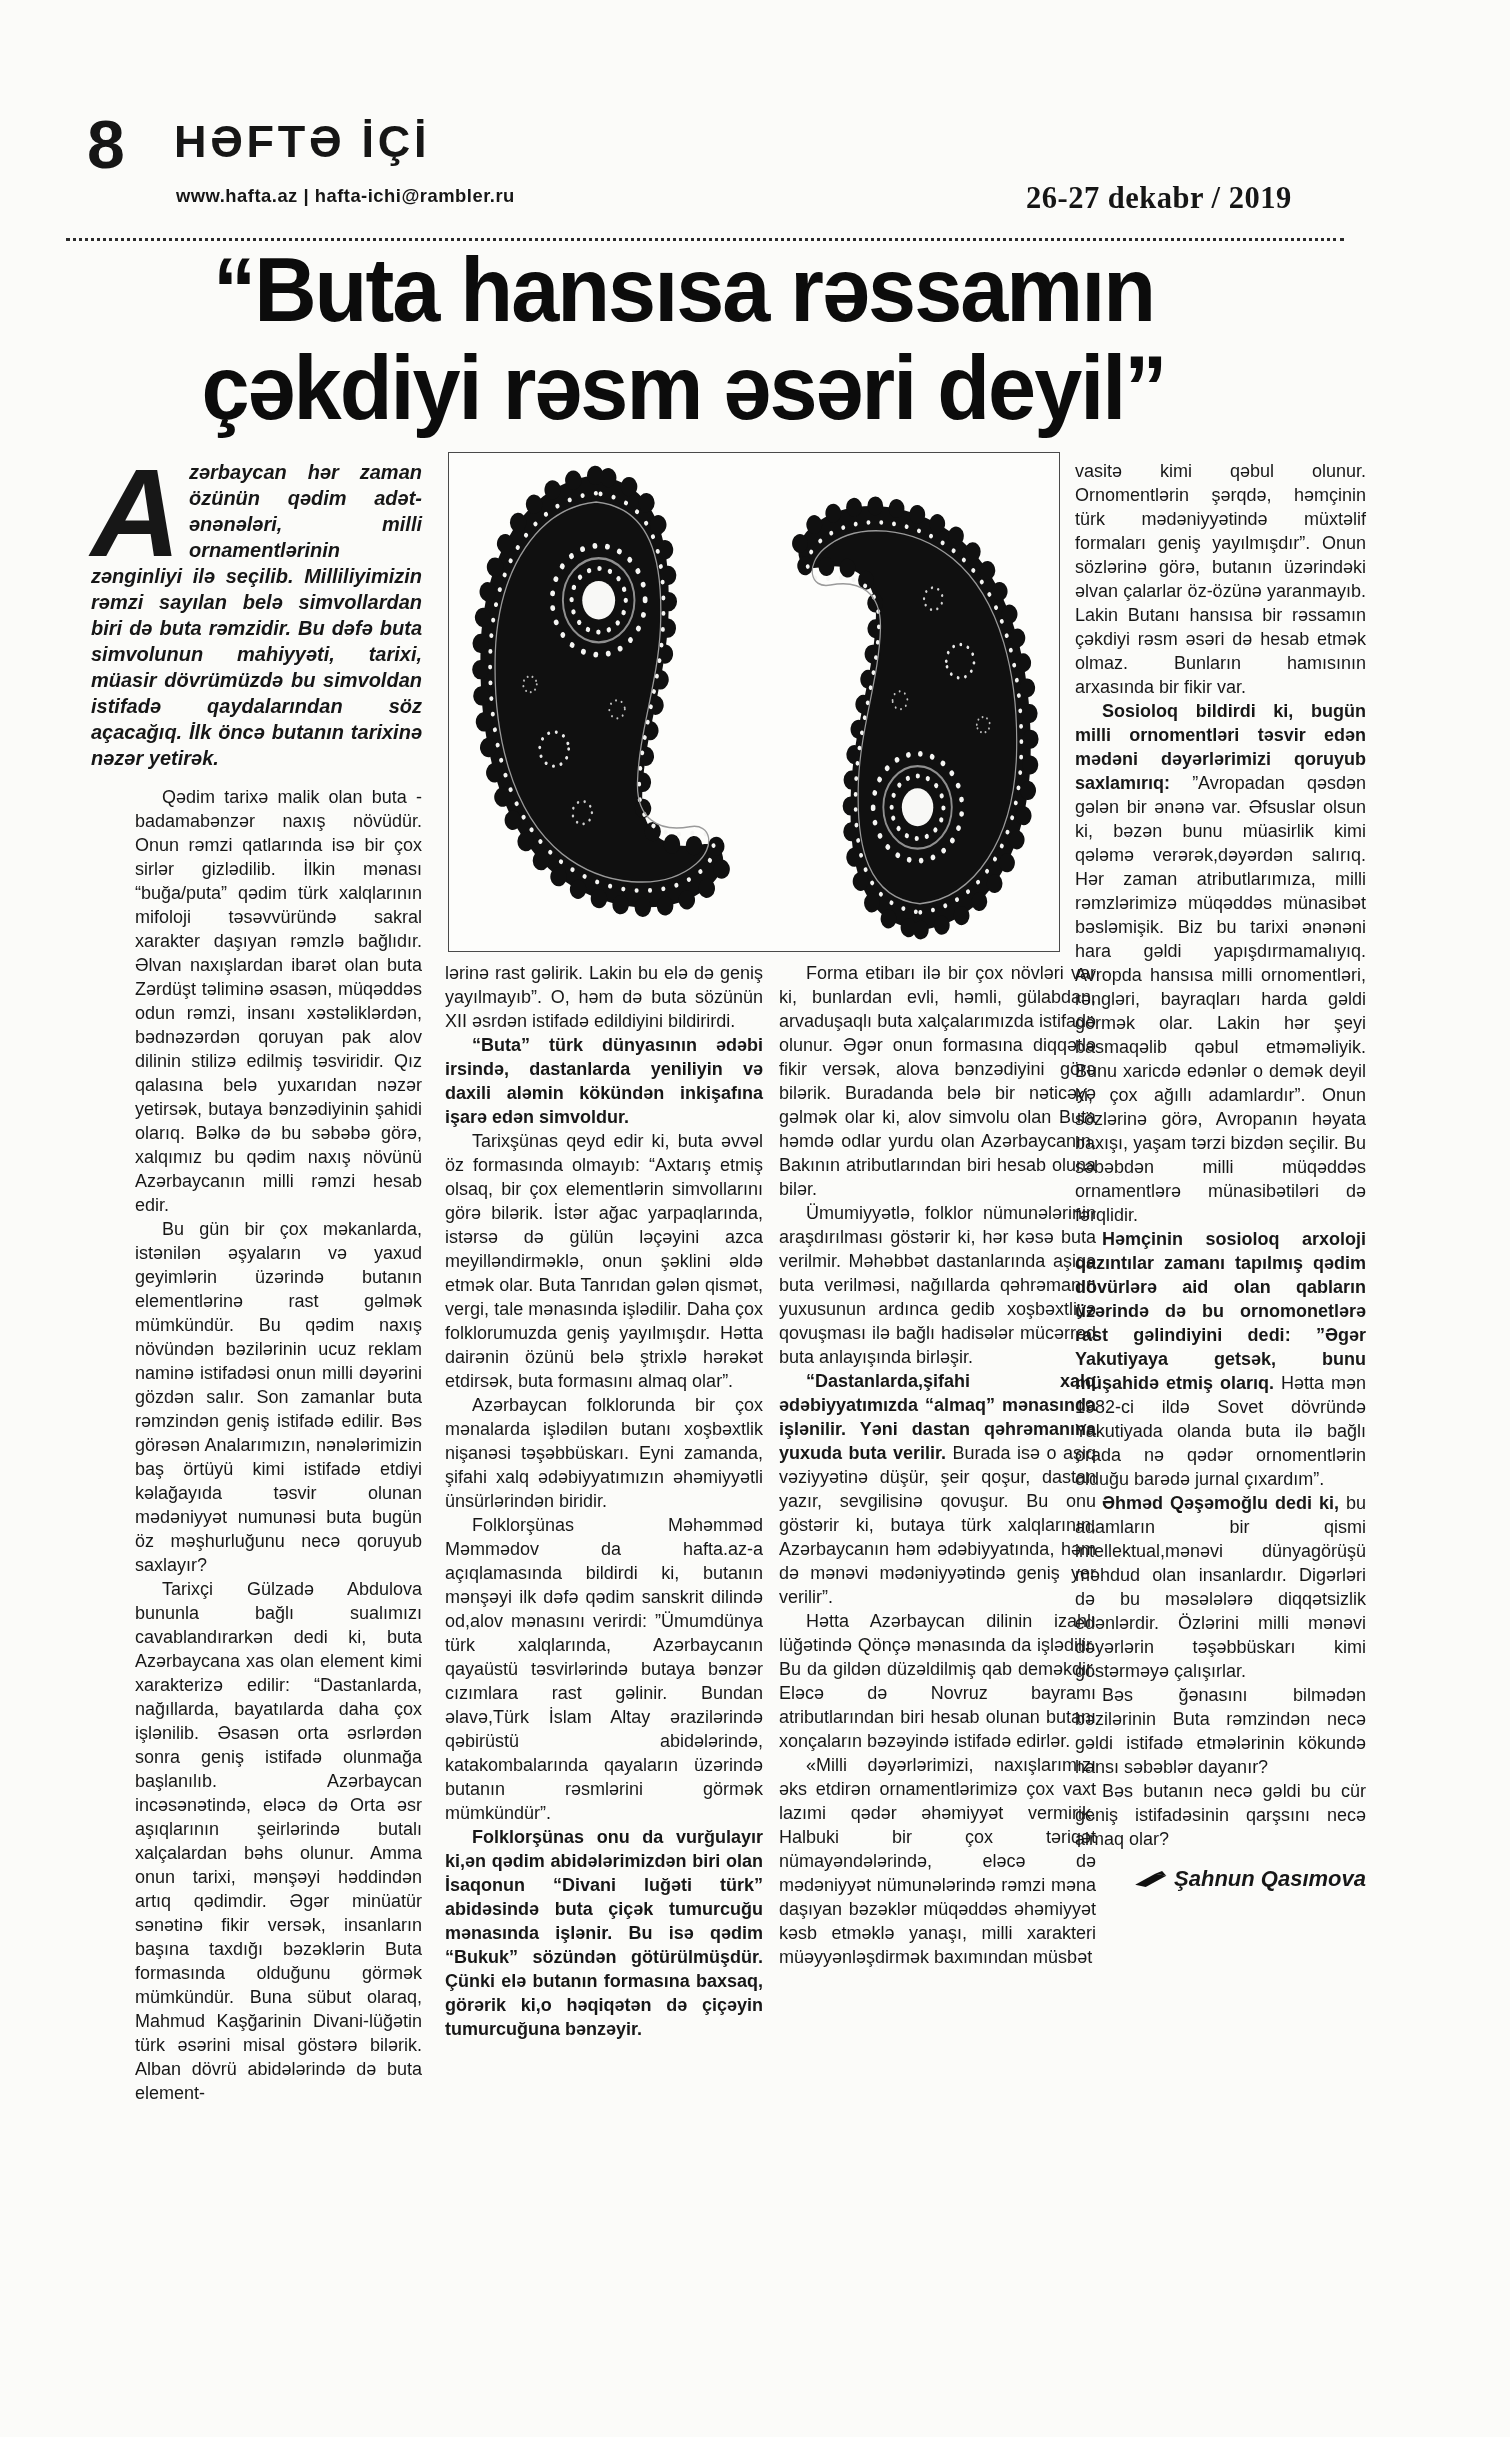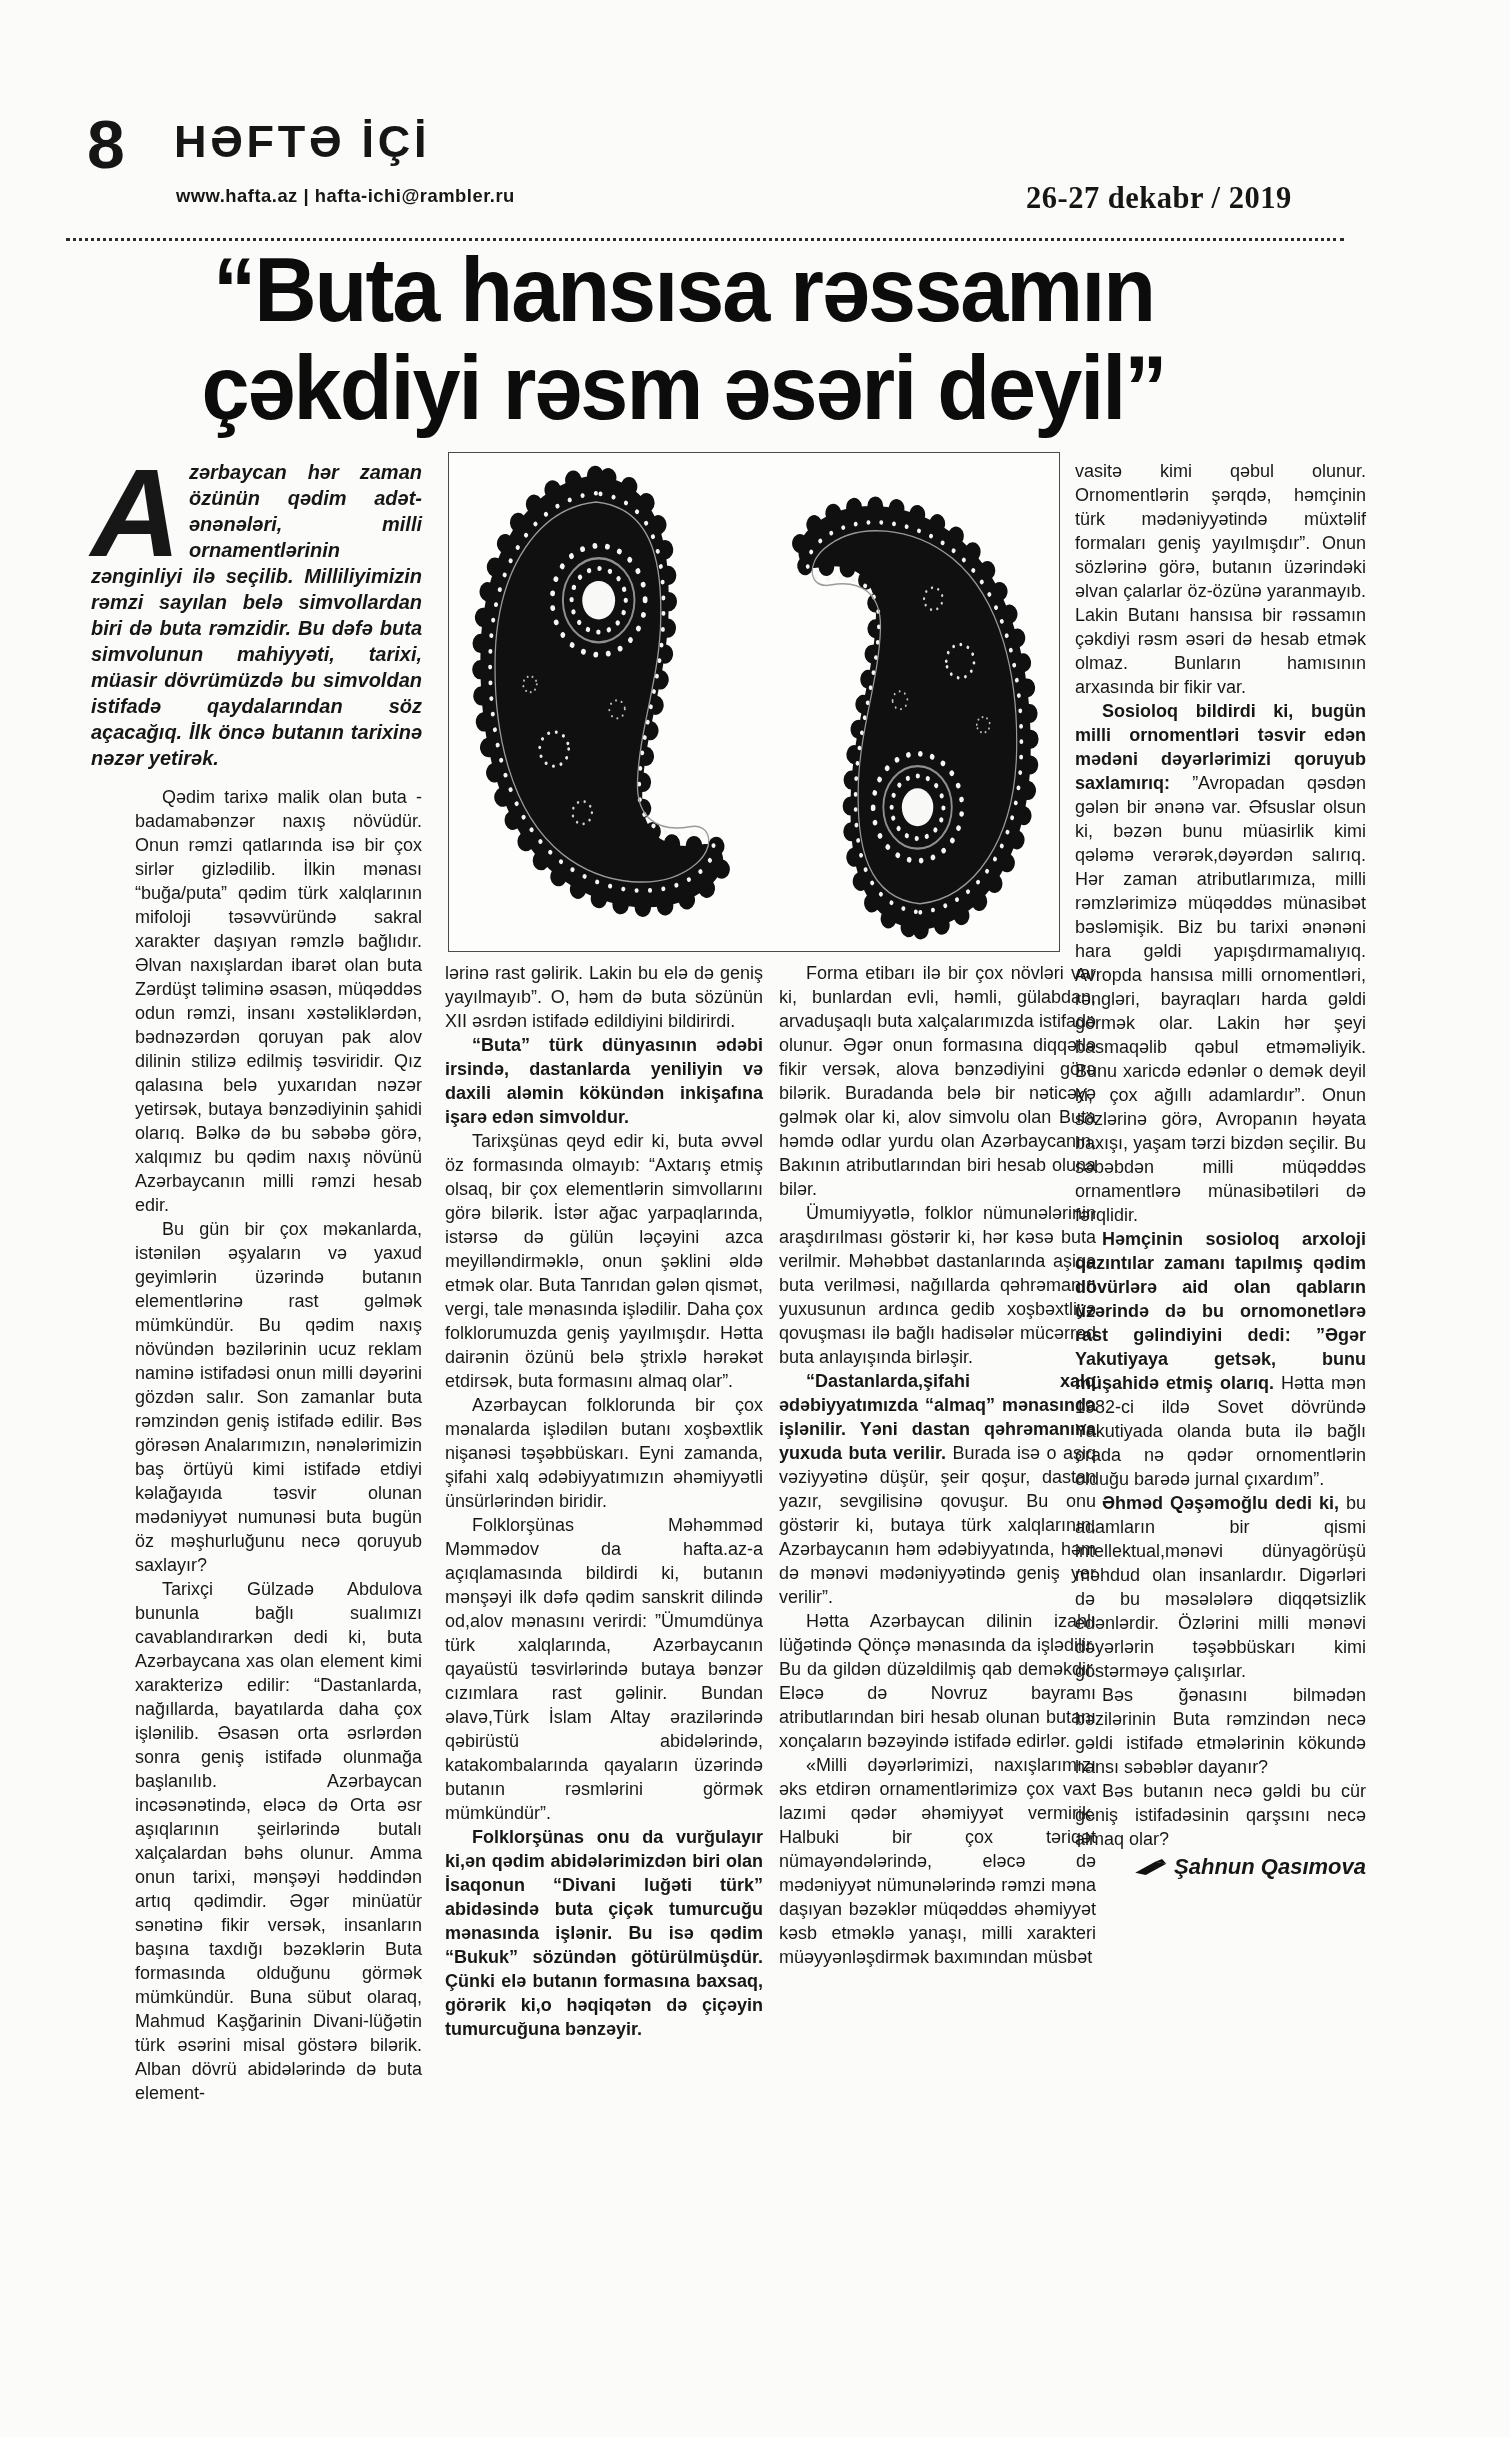--- a/index.html
+++ b/index.html
@@ -27,21 +27,21 @@
   .col p.noindent { text-indent:0; }
   .b { font-weight:bold; }
   .col1 { left:91px; top:459px; width:331px; }
   .col2 { left:445px; top:961px; width:318px; }
   .col3 { left:779px; top:961px; width:317px; }
   .col4 { left:1075px; top:459px; width:291px; }
   .intro { font-weight:bold; font-style:italic; font-size:20px; line-height:26px; }
   .dropcap { float:left; font-size:124px; line-height:88px; padding:9.5px 8.4px 0 0; font-weight:bold; font-style:italic; }
   .body-block { margin-top:13.7px;margin-left:44px; }
   
-  .signature { margin-top:4px; display:flex; justify-content:flex-end; align-items:center; gap:6.3px; font-style:italic; font-weight:bold; font-size:22px; text-indent:0; }
+  .signature { margin-top:16px; display:flex; justify-content:flex-end; align-items:center; gap:6.3px; font-style:italic; font-weight:bold; font-size:22px; text-indent:0; }
   .pen { width:34px; height:19px; }
 </style>
 </head>
 <body>
 
 <div class="page">
 
   <div class="pagenum">8</div>
   <div class="masthead">HƏFTƏ İÇİ</div>
   <div class="contacts">www.hafta.az | hafta-ichi@rambler.ru</div>

